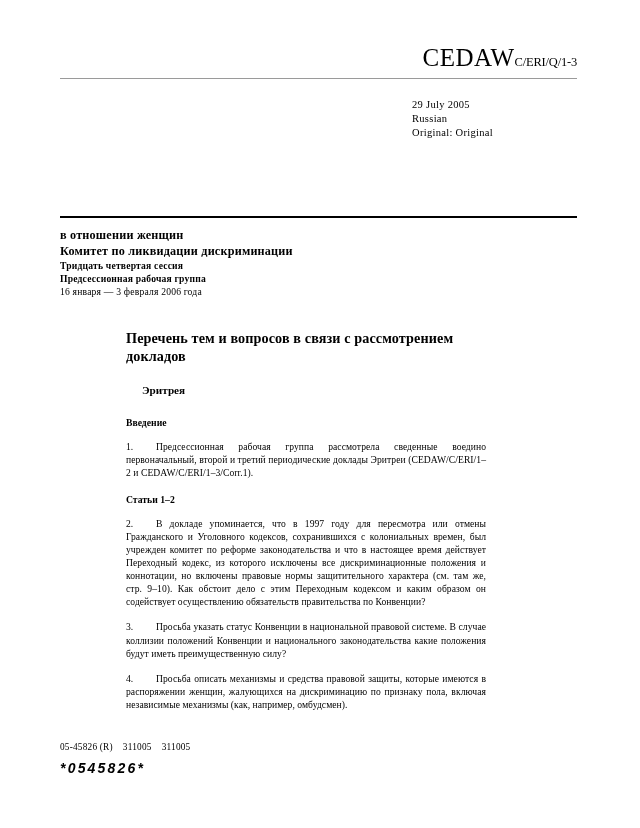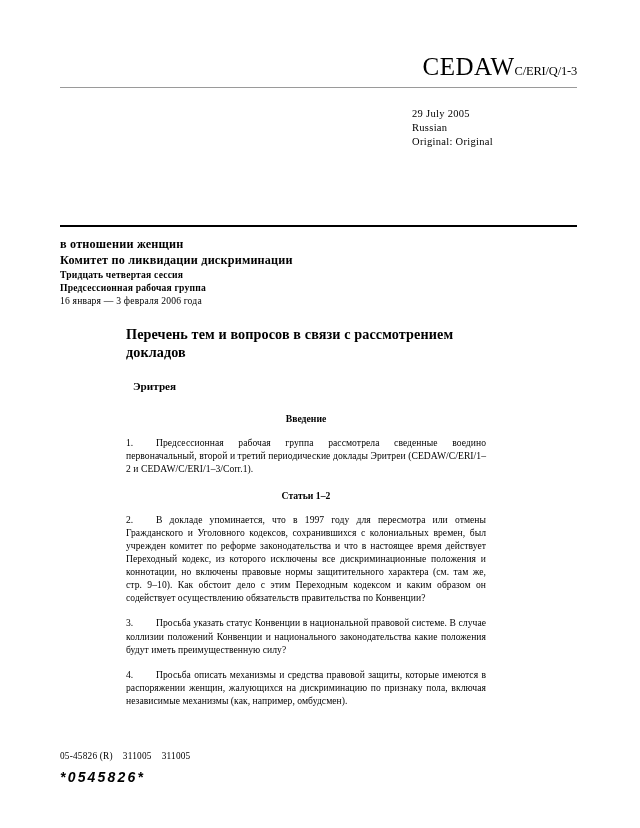--- a/index.html
+++ b/index.html
@@ -13,21 +13,21 @@
     height: 828px;
     position: relative;
     font-family: "Liberation Serif", "DejaVu Serif", serif;
     color: #000000;
     overflow: hidden;
   }
 
   .page {
     position: absolute;
     left: 0;
-    top: 9px;
+    top: 0;
     width: 640px;
     height: 640px;
   }
 
   
   .masthead {
     position: absolute;
     left: 60px;
     top: 44px;
     width: 517px;
@@ -105,34 +105,33 @@
     left: 126px;
     top: 312px;
     width: 360px;
   }
 
   .doc-title {
     font-weight: bold;
     font-size: 14.2px;
     line-height: 18px;
     letter-spacing: 0.1px;
-    margin: 4px 0 18px 0;
+    margin: 17px 0 18px 0;
   }
   .country {
     font-weight: bold;
     font-size: 11.2px;
     line-height: 14px;
-    margin: 0 0 19px 7px;
+    margin: 0 0 19px 16px;
   }
   .section-head {
     font-weight: bold;
     font-size: 9.7px;
     line-height: 13px;
     margin: 0 0 11px 0;
-    text-align: center;
   }
   .section-head.spaced { margin-top: 14px; }
 
   .para {
     font-size: 9.6px;
     line-height: 13.05px;
     text-align: justify;
     margin: 0 0 12px 0;
     letter-spacing: 0.05px;
     hyphens: manual;

